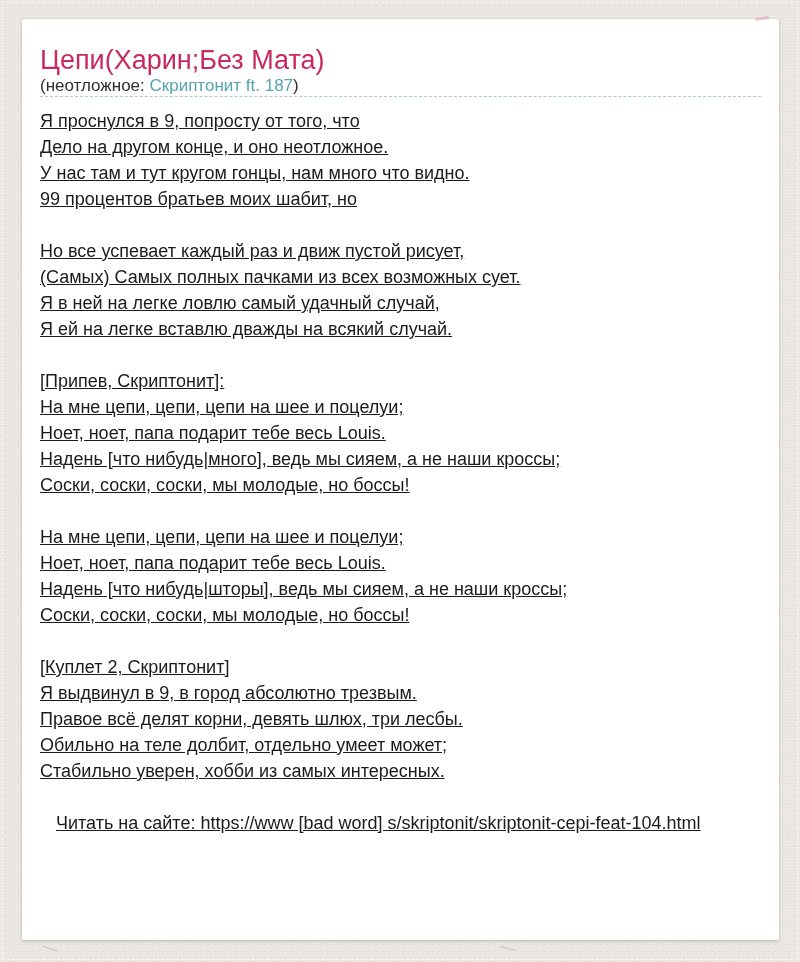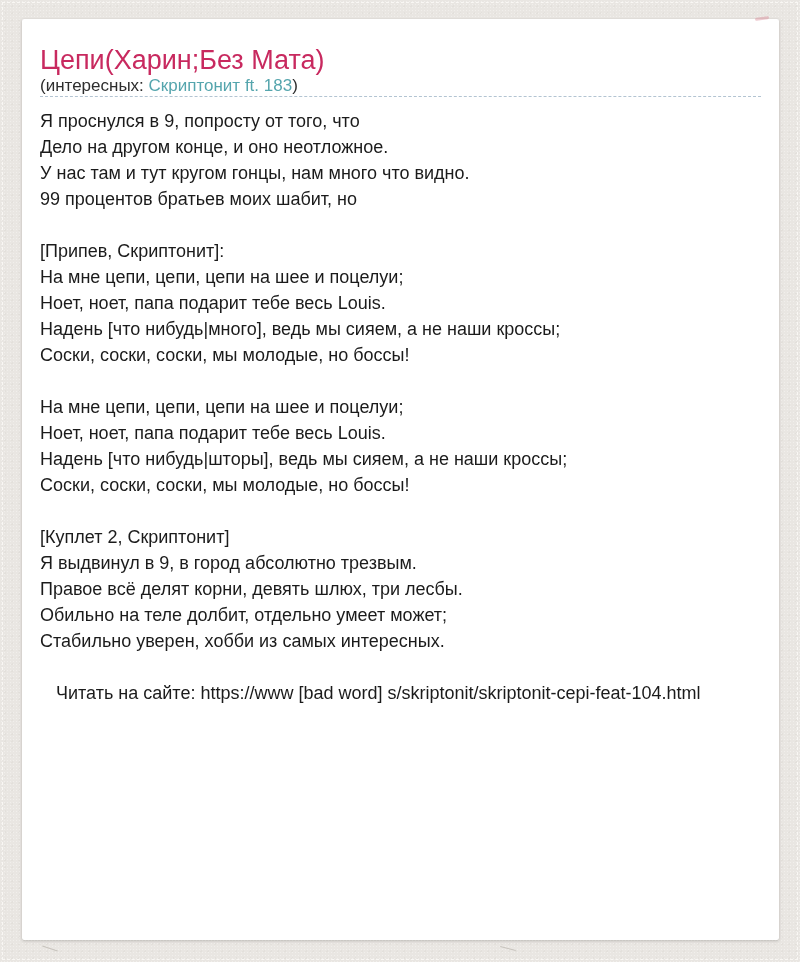--- a/index.html
+++ b/index.html
@@ -76,20 +76,21 @@
   }
   .lyrics {
     margin-top: 11px;
   }
   .stanza {
     margin: 0 0 26px 0;
     font-size: 18px;
     line-height: 26px;
     color: #1b1b1b;
     white-space: pre-line;
+    text-decoration: underline;
   }
   .footer-note {
     margin: 16px;
   }
   .fold-mark {
     position: absolute;
     width: 16px;
     height: 0;
     border-top: 1px solid #c7c3bd;
   }
@@ -100,28 +101,32 @@
 <body>
 
 <div class="page">
   <div class="page-edge"></div>
 
   <div class="card">
     <div class="corner-mark"></div>
 
     <div class="header">
       <h1 class="song-title">Цепи(Харин;Без Мата)</h1>
-      <p class="artist-line"><span>(интересных: </span><a class="artist-link" href="#">Скриптонит ft. 183</a><span>)</span></p>
+      <p class="artist-line"><span>(неотложное: </span><a class="artist-link" href="#">Скриптонит ft. 187</a><span>)</span></p>
     </div>
 
     <div class="lyrics">
       <p class="stanza">Я проснулся в 9, попросту от того, что
 Дело на другом конце, и оно неотложное.
 У нас там и тут кругом гонцы, нам много что видно.
 99 процентов братьев моих шабит, но</p>
+      <p class="stanza">Но все успевает каждый раз и движ пустой рисует,
+(Самых) Самых полных пачками из всех возможных сует.
+Я в ней на легке ловлю самый удачный случай,
+Я ей на легке вставлю дважды на всякий случай.</p>
       <p class="stanza">[Припев, Скриптонит]:
 На мне цепи, цепи, цепи на шее и поцелуи;
 Ноет, ноет, папа подарит тебе весь Louis.
 Надень [что нибудь|много], ведь мы сияем, а не наши кроссы;
 Соски, соски, соски, мы молодые, но боссы!</p>
       <p class="stanza">На мне цепи, цепи, цепи на шее и поцелуи;
 Ноет, ноет, папа подарит тебе весь Louis.
 Надень [что нибудь|шторы], ведь мы сияем, а не наши кроссы;
 Соски, соски, соски, мы молодые, но боссы!</p>
       <p class="stanza">[Куплет 2, Скриптонит]

